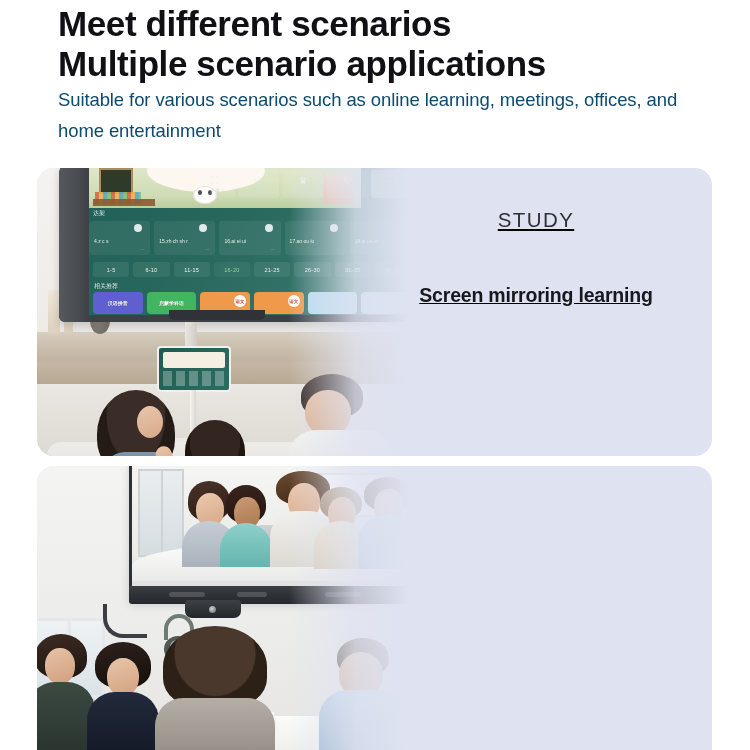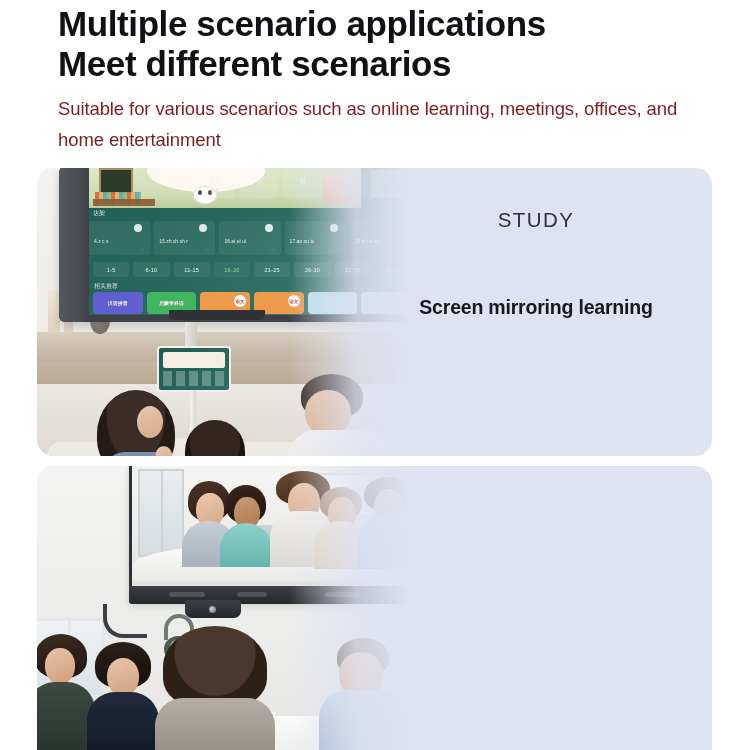--- a/index.html
+++ b/index.html
@@ -14,25 +14,24 @@
   
   .header { padding: 4px 0 0 58px; }
   .headline {
     font-size: 35px;
     font-weight: 700;
     line-height: 40px;
     color: #111115;
     letter-spacing: -0.4px;
   }
   .subtitle {
-    margin-top: 9px;
     font-size: 18.5px;
     font-weight: 400;
     line-height: 31px;
-    color: #7f1d1d;
+    color: #0c4a6e;
     letter-spacing: -0.1px;
     max-width: 660px;
   }
 
   
   .panel {
     position: absolute;
     left: 37px;
     width: 675px;
     background: #dfe3f1;
@@ -44,36 +43,37 @@
 
   .panel-photo { position: absolute; left: 0; top: 0; bottom: 0; overflow: hidden; }
   #photo-study { width: 372px; }
   #photo-work  { width: 372px; }
 
   .panel-copy {
     position: absolute;
     right: 26px;
     text-align: center;
     width: 300px;
+    text-decoration: underline;
   }
   .scene-tag {
     font-size: 20.5px;
     font-weight: 400;
     color: #2f3036;
     letter-spacing: 1.4px;
   }
   .scene-lines {
     font-size: 19.5px;
     font-weight: 700;
     color: #17181d;
     line-height: 30px;
     letter-spacing: -0.2px;
   }
   #copy-study { top: 40px; }
-  #copy-study .scene-lines { margin-top: 60px; }
+  #copy-study .scene-lines { margin-top: 48px; }
   #copy-work  { top: 32px; }
   #copy-work .scene-lines { margin-top: 49px; }
 
   
   .room {
     position: absolute; inset: 0;
     background:
       linear-gradient(180deg,#f2f1ef 0%, #eceae6 48%, #e6e3de 100%);
   }
   .room-wall {
@@ -498,22 +498,22 @@
     background: linear-gradient(90deg, rgba(223,227,241,0) 0%, rgba(223,227,241,.82) 55%, #dfe3f1 100%);
   }
 </style>
 </head>
 <body>
 
 <div class="page">
 
   <div class="header">
     <div class="headline">
+      <div>Meet different scenarios</div>
       <div>Multiple scenario applications</div>
-      <div>Meet different scenarios</div>
     </div>
     <div class="subtitle">Suitable for various scenarios such as online learning, meetings, offices, and home entertainment</div>
   </div>
 
   <div class="panel" id="panel-study">
 
     <div class="panel-photo" id="photo-study">
       <div class="room">
         <div class="room-wall"></div>
         <div class="room-shelf"></div>

